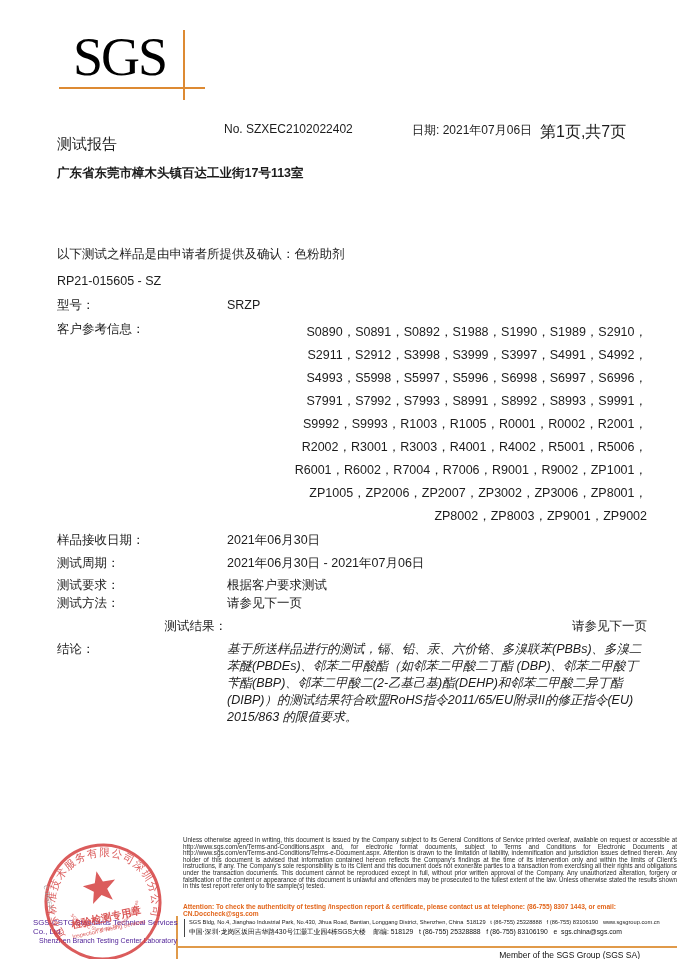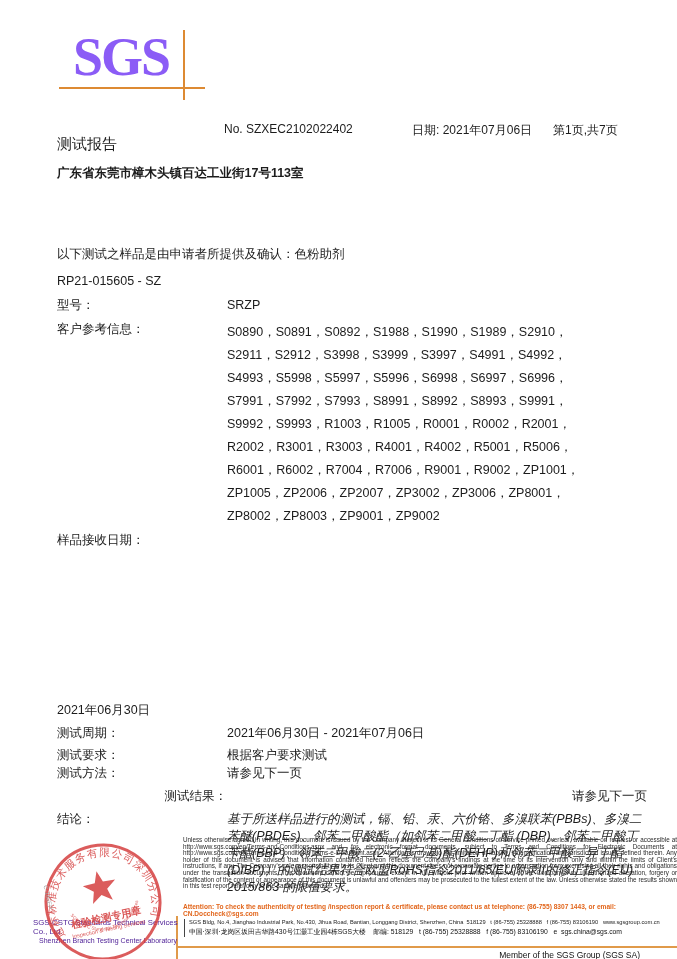--- a/index.html
+++ b/index.html
@@ -2,43 +2,43 @@
 <html><head>
 <meta charset="utf-8">
 <style>
   * { margin:0; padding:0; box-sizing:border-box; }
   html,body { background:#ffffff; }
   body { font-family:"Liberation Sans","DejaVu Sans",sans-serif; color:#1c1c1c; }
   .page { position:relative; width:677px; height:959px; background:#fff; overflow:hidden; }
 
   
   .logo-block { position:absolute; left:57px; top:24px; width:160px; height:80px; }
-  .logo-text { position:absolute; left:16px; top:2px; font-size:54px; font-weight:bold; letter-spacing:-2px; color:#8b5cf6; font-family:"Liberation Serif","DejaVu Serif",serif; }
+  .logo-text { position:absolute; left:16px; top:2px; font-size:54px; font-weight:normal; letter-spacing:-2px; color:#000000; font-family:"Liberation Serif","DejaVu Serif",serif; }
   .logo-hline { position:absolute; left:2px; top:63px; width:146px; height:2px; background:#dd8a33; }
   .logo-vline { position:absolute; left:126px; top:6px; width:2px; height:70px; background:#dd8a33; }
 
   
   .hdr { position:absolute; top:119px; left:0; width:677px; height:20px; }
   .hdr .title { position:absolute; left:57px; top:16px; font-size:15px; font-weight:normal; }
   .hdr .no    { position:absolute; left:224px; top:3px; font-size:12px; }
   .hdr .date  { position:absolute; left:412px; top:3px; font-size:12px; }
-  .hdr .page-no { position:absolute; left:553px; top:3px; font-size:12px; }
+  .hdr .page-no { position:absolute; left:540px; top:3px; font-size:16px; }
 
   
   .applicant { position:absolute; left:57px; top:161px; font-size:12.5px; line-height:25px; font-weight:bold; }
 
   
   .main { position:absolute; left:57px; top:246px; width:590px; font-size:12.5px; }
   .intro { margin-bottom:10px; line-height:17px; }
   .frow { display:flex; margin-bottom:7px; line-height:17px; }
   .frow .lbl { width:170px; flex:0 0 170px; }
   .frow .val { flex:1; }
   .frow.refs { margin-bottom:4px; }
-  .refs .val div { line-height:23px; }
-  .frow.sample { margin-bottom:6px;flex-direction:column; }
+  .refs .val div { line-height:23px;text-align:right; }
+  .frow.sample { margin-bottom:6px; }
   .frow.period { margin-bottom:5px; }
   .frow.requirement { margin-bottom:1px; }
   .frow.method { margin-bottom:6px; }
   .frow.result { margin-bottom:6px;text-align:right; }
   .frow.conclusion .val { line-height:17px; width:420px; max-width:420px;font-style:italic; }
 
   
   .footer { position:absolute; left:0; top:830px; width:677px; height:129px; }
   .legal { position:absolute; left:183px; top:7px; width:494px; font-size:6.3px; line-height:6.6px; color:#2a2a2a; text-align:justify; }
   .attention { position:absolute; left:183px; top:73px; width:494px; font-size:6.6px; line-height:7px; font-weight:bold; color:#e2661c; }

